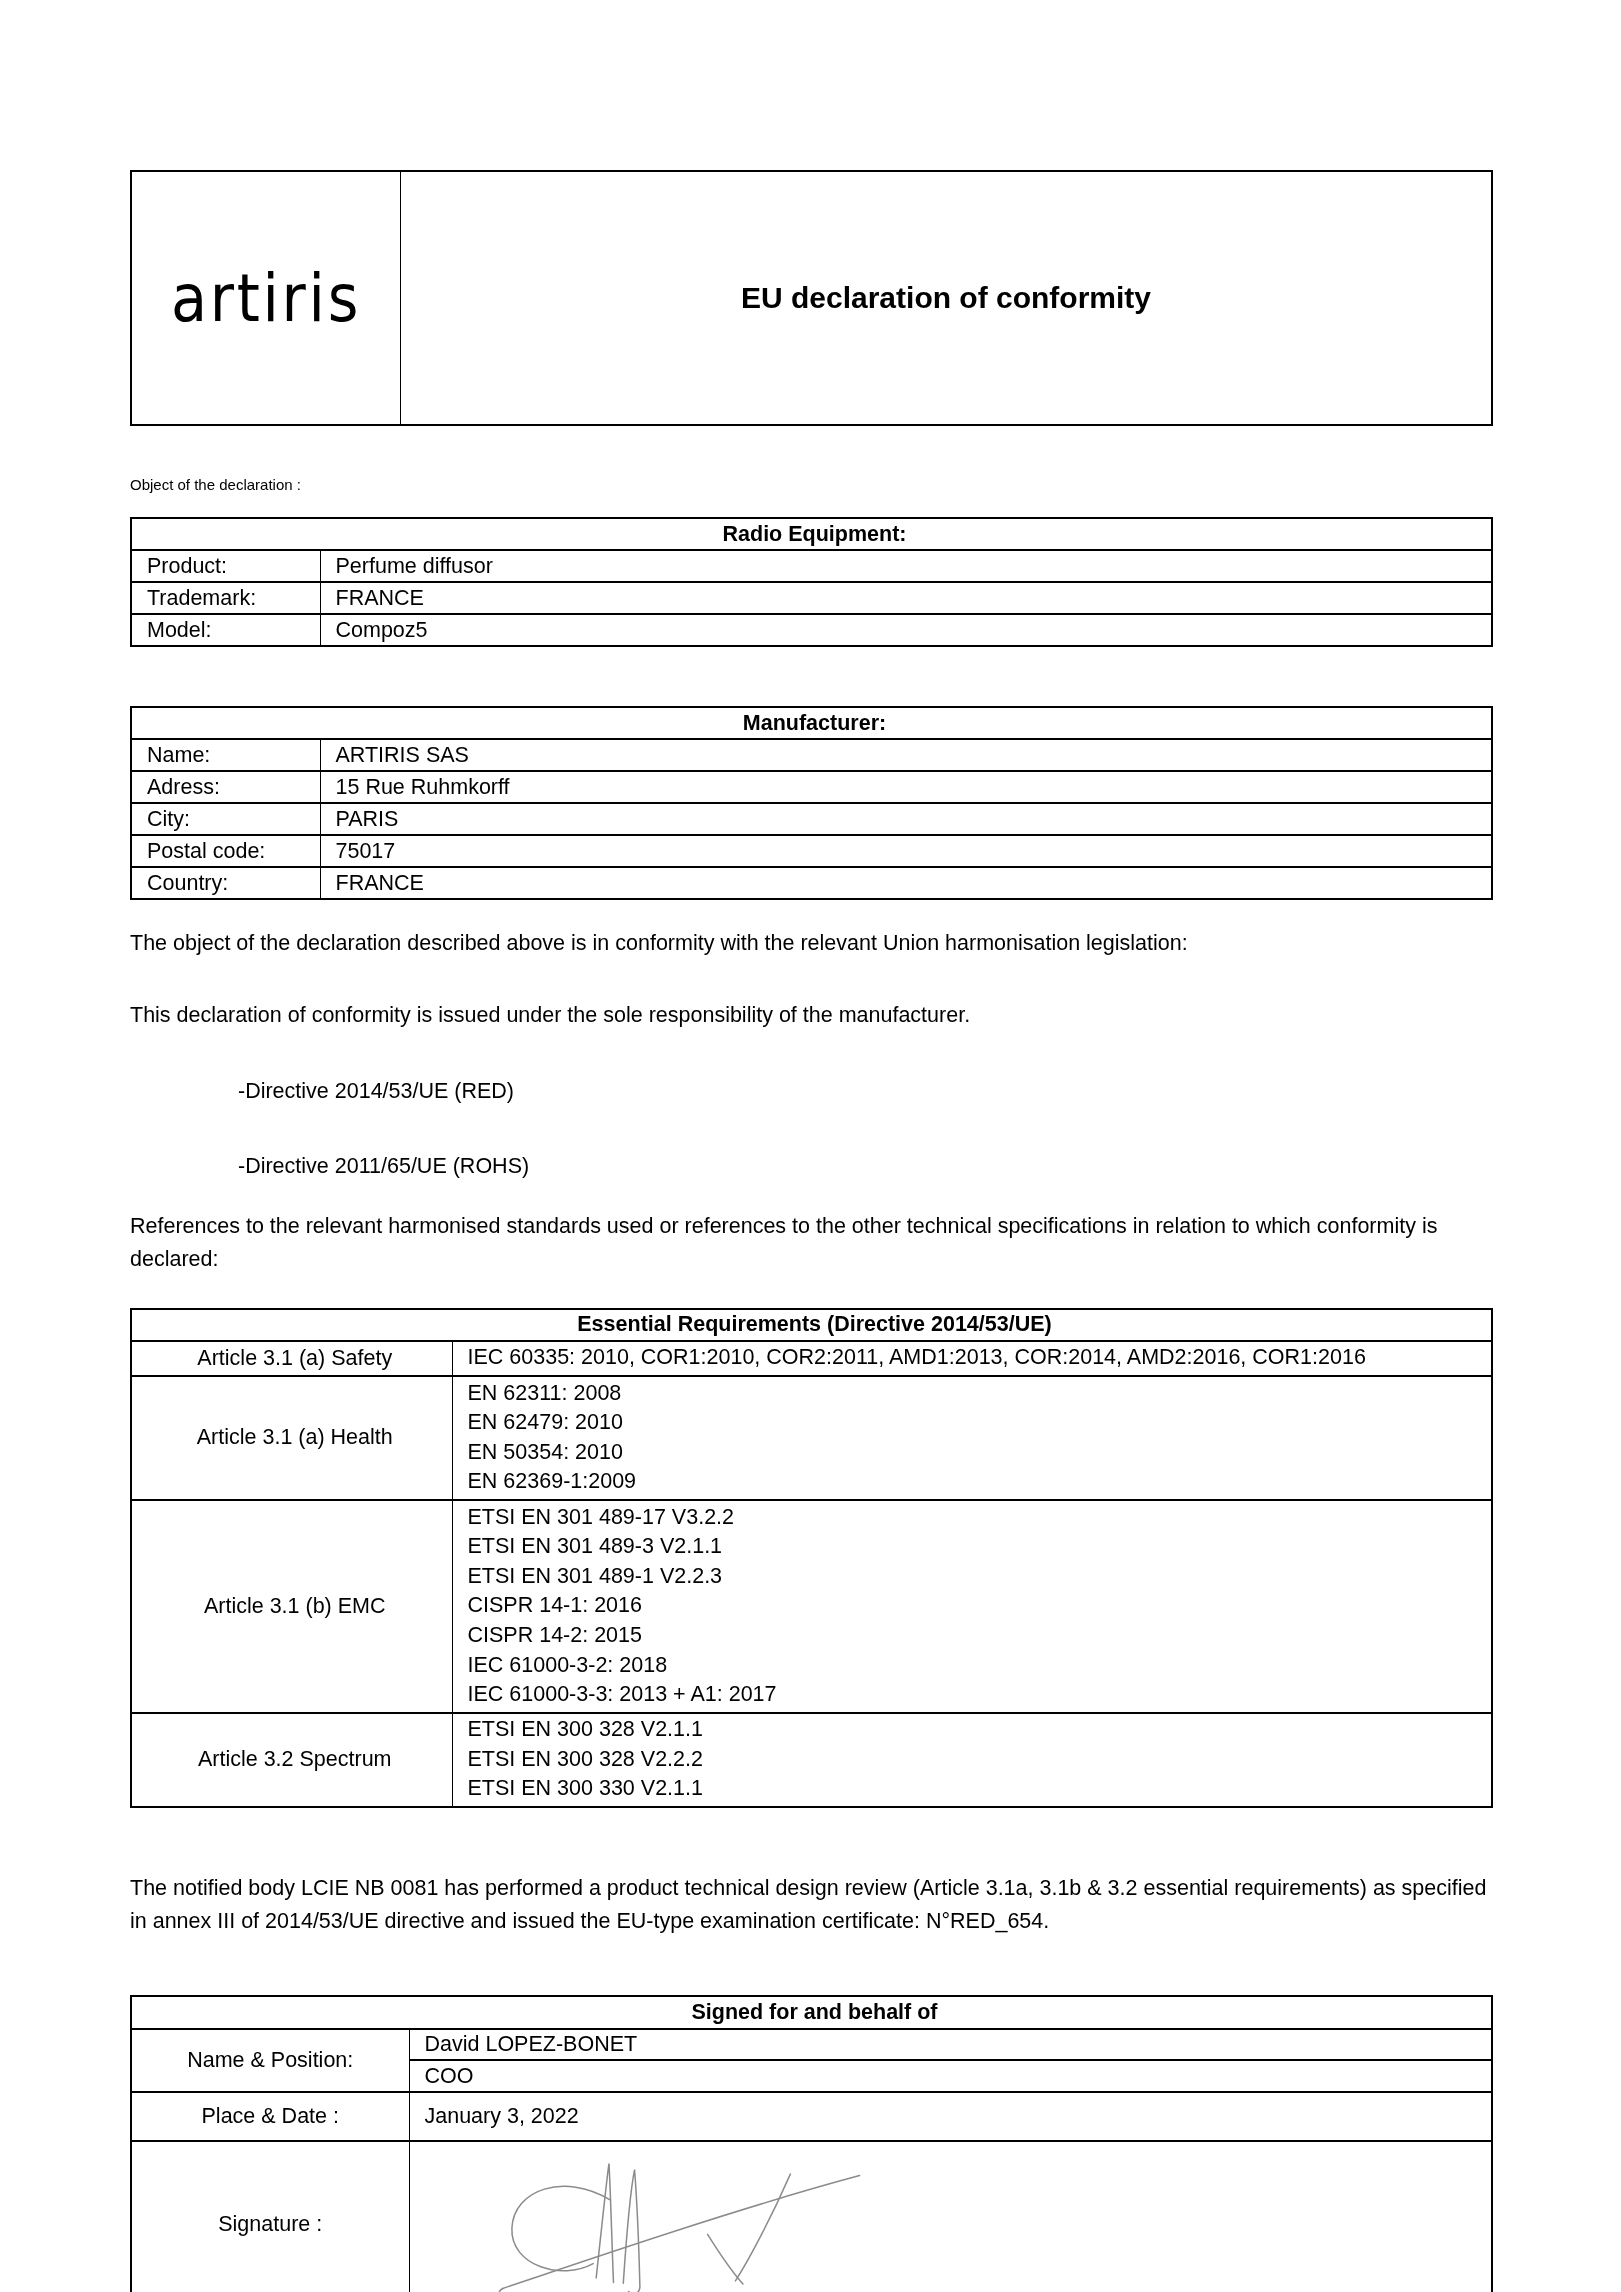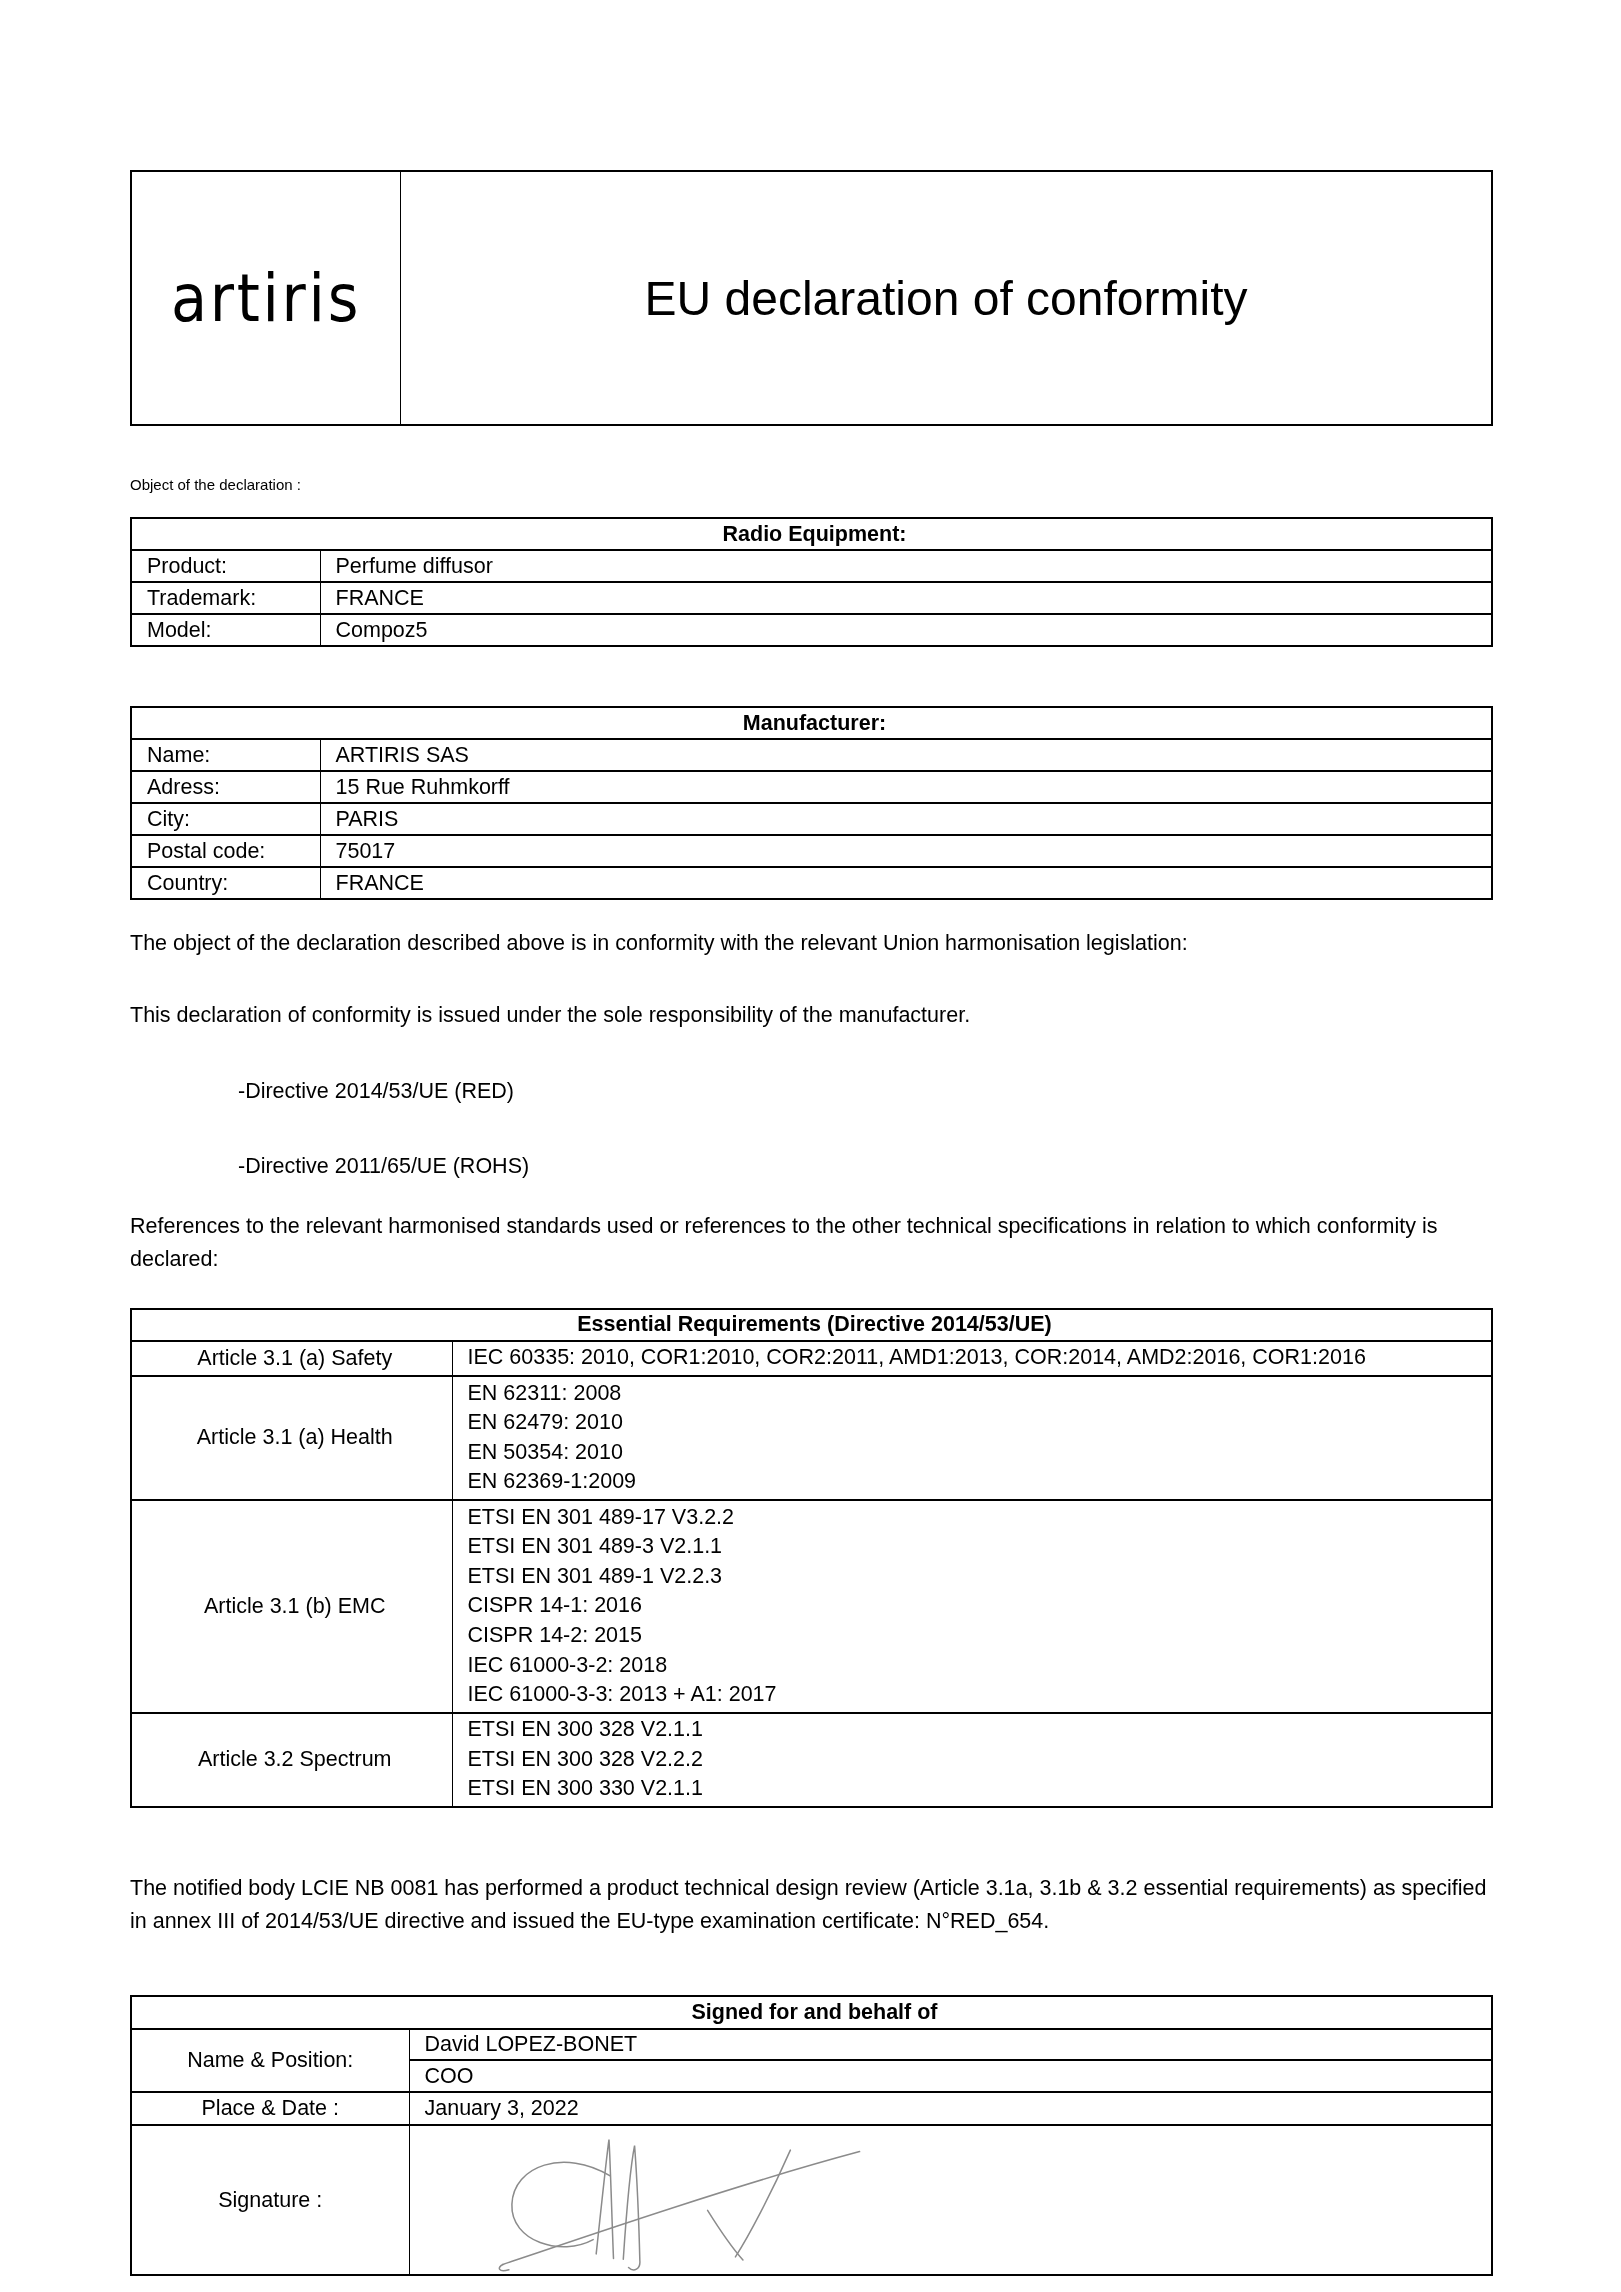--- a/index.html
+++ b/index.html
@@ -5,21 +5,21 @@
   html,body{margin:0;padding:0;background:#ffffff;}
   body{width:1621px;height:2293px;font-family:"Liberation Sans",sans-serif;color:#000;}
   .page{position:relative;width:1621px;height:2293px;overflow:hidden;background:#fff;}
   .content{margin-left:130px;width:1363px;}
 
   
   .header-box{margin-top:170px;height:252px;border:2.7px solid #000;display:flex;}
   .logo-cell{width:268px;border-right:1.8px solid #000;display:flex;align-items:center;justify-content:center;}
   .logo-text{font-family:"DejaVu Sans",sans-serif;font-size:59px;letter-spacing:2.7px;transform:scaleY(1.12);font-weight:400;}
   .title-cell{flex:1;display:flex;align-items:center;justify-content:center;}
-  .doc-title{font-size:48px;font-weight:normal;letter-spacing:0px;}
+  .doc-title{font-size:30px;font-weight:bold;letter-spacing:0px;}
 
   .object-label{margin:50px 0 0 0;font-size:15px;}
 
   
   table.doc{border-collapse:collapse;width:1363px;table-layout:fixed;}
   table.doc td{border-left:1.8px solid #000;border-right:1.8px solid #000;border-top:2.7px solid #000;border-bottom:2.7px solid #000;
                font-size:21.5px;padding:0 9px 0 15px;vertical-align:middle;background:#fff;}
   table.doc{border:2.7px solid #000;}
   td.t-title{text-align:center;font-weight:bold;height:31px;padding:0;}
   .kv td{height:30px;}
@@ -36,21 +36,21 @@
   .ess td{padding-top:0;padding-bottom:0;}
   .ess .article-cell{text-align:center;}
   .ess .std-cell{padding-top:1.8px;padding-bottom:1.8px;}
   .std-line{line-height:29.6px;font-size:21.5px;}
   .ess td.t-title{height:29.6px;}
   .row-safety{height:29.6px;}
 
   .p-notified{margin-top:64px;width:1363px;}
 
   .signed{margin-top:57px;}
-  .signed td.label-col{text-align:center;padding:0;}
+  .signed td.label-col{text-align:center;padding:8px;}
   .signed .r-name td{height:29.6px;}
   .signed .r-pos td{height:29.6px;border-radius:8px;}
   .signed .r-place td{height:31px;}
   .signed .r-sig td{height:148px;}
   .sig-cell{position:relative;}
   .sig-wrap{margin-left:27px;width:466px;height:143px;}
 </style>
 </head>
 <body>
 

